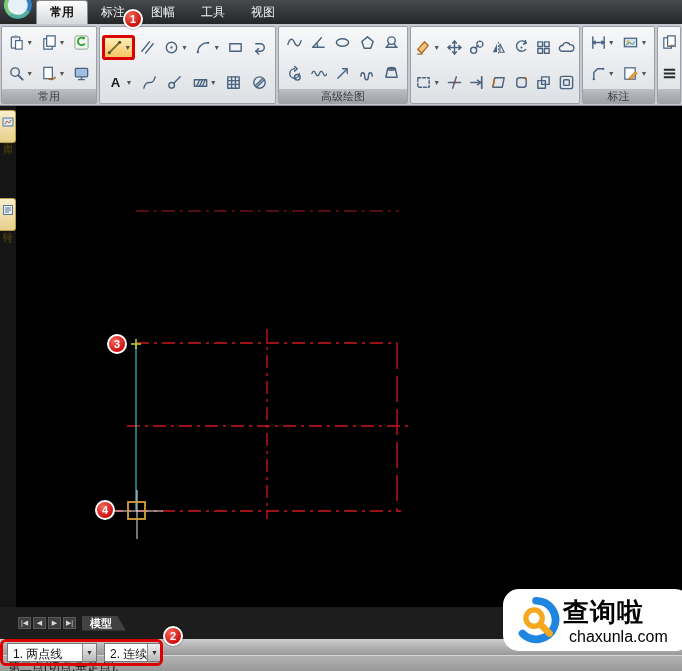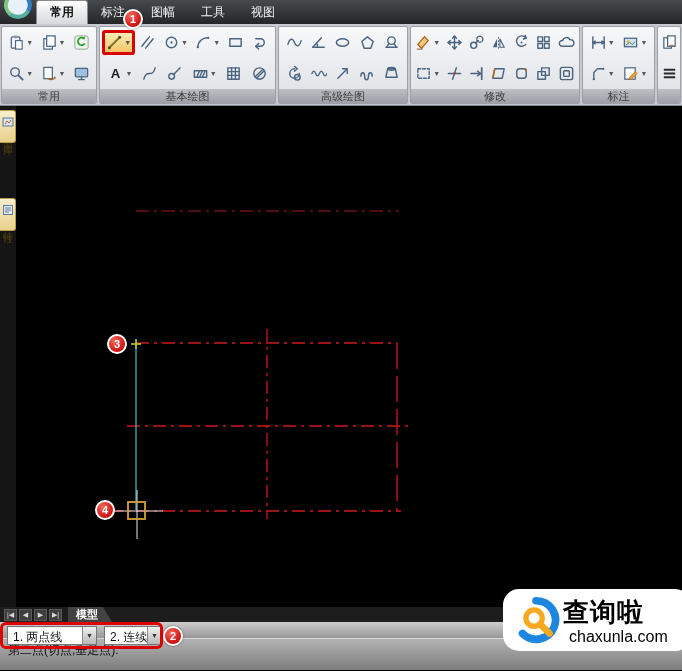--- a/index.html
+++ b/index.html
@@ -30,21 +30,21 @@
   .side-strip { position:absolute; left:0; top:0; bottom:0; width:16px; background:#151515; }
   .side-tab { position:absolute; left:0; width:16px; background:linear-gradient(#f8efcf,#e7d089); border:1px solid #b89d4f; border-left:none; border-radius:0 3px 3px 0; display:flex; flex-direction:column; align-items:center; gap:3px; padding:3px 0; }
   .side-tab svg { width:12px; height:12px; }
   .side-tab .vlabel { writing-mode:vertical-rl; text-orientation:upright; font-size:10px; color:#4a3b10; letter-spacing:2px; }
   .canvas-svg { position:absolute; left:0; top:0; }
 
   
   .badge { position:absolute; width:20px; height:20px; border-radius:50%; background:radial-gradient(circle at 35% 30%, #f46a5a, #cf1010 70%); border:2px solid #fff; color:#fff; font-size:11px; font-weight:bold; display:flex; align-items:center; justify-content:center; z-index:70; box-shadow:0 0 2px rgba(0,0,0,.6); }
 
   
-  .sheetbar { height:15px; background:#1d1d1d; display:flex; align-items:center; padding-left:4px; gap:2px; }
+  .sheetbar { height:32px; background:#1d1d1d; display:flex; align-items:center; padding-left:18px; gap:2px; }
   .navbtn { min-width:13px; height:12px; background:#3e3e3e; border:1px solid #5a5a5a; color:#d8d8d8; font-size:7px; line-height:10px; text-align:center; padding:0 1px; }
   .modeltab { margin-left:4px; background:#424242; color:#fff; font-size:11px; font-weight:bold; padding:0 14px 0 8px; height:15px; line-height:15px; clip-path:polygon(0 0, calc(100% - 9px) 0, 100% 100%, 0 100%); }
 
   
   .cmdbar { position:relative; height:16px; background:linear-gradient(#cdcdcd,#989898); }
   .combo { position:absolute; top:4px; height:19px; display:flex; background:#fff; border:1px solid #767676; }
   .cval { flex:1; font-size:12px; color:#111; padding:2px 5px 0 5px; white-space:nowrap; overflow:hidden; }
   .cbtn { width:14px; background:linear-gradient(#f0f0f0,#b8b8b8); border-left:1px solid #8a8a8a; color:#333; font-size:7px; display:flex; align-items:center; justify-content:center; }
   .redbox { position:absolute; left:0; top:0; width:163px; height:27px; border:3px solid #dd0000; border-radius:6px; pointer-events:none; z-index:60; }
 
@@ -277,21 +277,20 @@
                   <g stroke="#4a6480" stroke-width="1.5" fill="none" stroke-linecap="round" stroke-linejoin="round">
                     <circle cx="9" cy="9" r="6"></circle>
                     <line x1="5" y1="12" x2="12" y2="5"></line>
                     <line x1="6" y1="14" x2="14" y2="6"></line>
                   </g>
                 </svg>
               </span>
             </div>
           </div>
         </div>
-        <div class="plabel">基本绘图</div>
       </div>
       <div class="panel" style="width: 131px; justify-content: flex-end;">
         <div class="rows">
           <div class="trow">
             <div class="tbtn">
               <span class="ticon">
                 <svg viewBox="0 0 18 18">
                   <g stroke="#4a6480" stroke-width="1.5" fill="none" stroke-linecap="round" stroke-linejoin="round">
                     <path d="M2 11 C4 4, 7 4, 9 9 S 14 14, 16 7"></path>
                   </g>
@@ -539,21 +538,20 @@
                 <svg viewBox="0 0 18 18">
                   <g stroke="#4a6480" stroke-width="1.5" fill="none" stroke-linecap="round" stroke-linejoin="round">
                     <rect x="2.5" y="2.5" width="13" height="13" rx="2"></rect>
                     <rect x="6" y="6" width="6" height="6" rx="1"></rect>
                   </g>
                 </svg>
               </span>
             </div>
           </div>
         </div>
-        <div class="plabel">修改</div>
       </div>
       <div class="panel" style="width: 74px;">
         <div class="rows">
           <div class="trow">
             <div class="tbtn">
               <span class="ticon">
                 <svg viewBox="0 0 18 18">
                   <g stroke="#4a6480" stroke-width="1.5" fill="none" stroke-linecap="round" stroke-linejoin="round">
                     <line x1="3" y1="3" x2="3" y2="15"></line>
                     <line x1="15" y1="3" x2="15" y2="15"></line>

